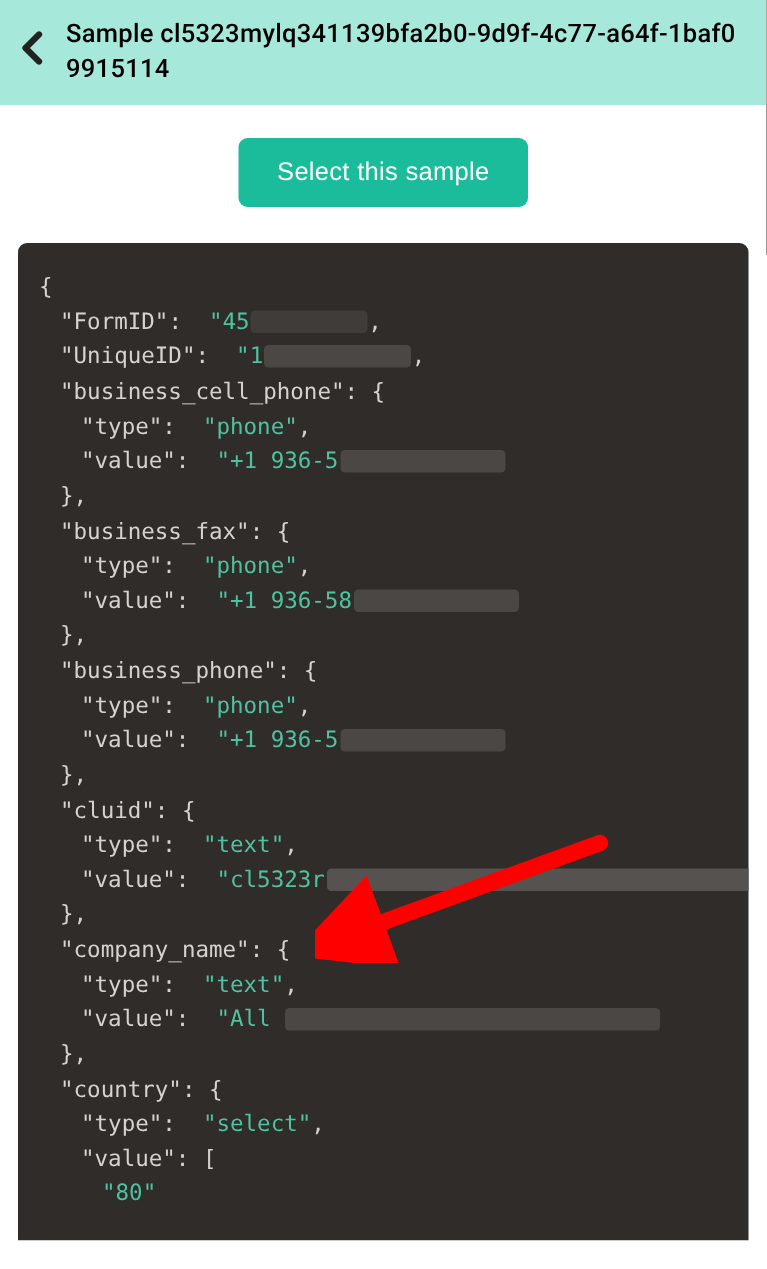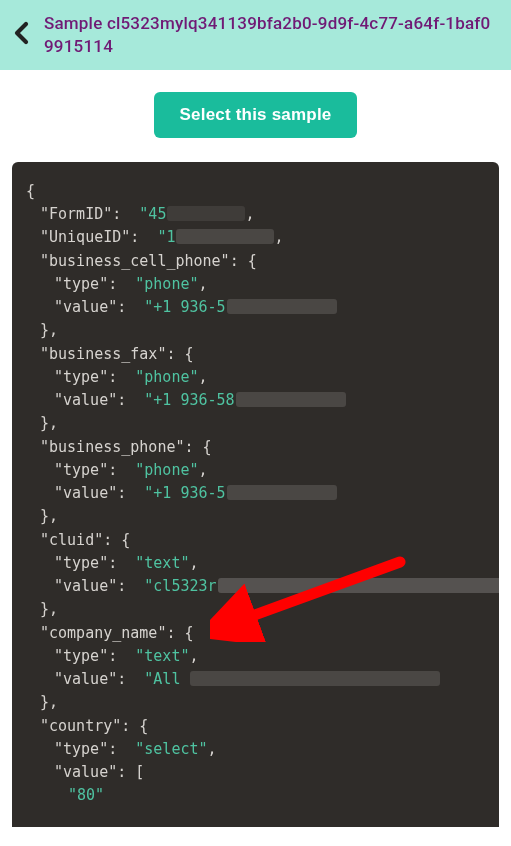--- a/index.html
+++ b/index.html
@@ -22,38 +22,38 @@
     font-size: 26px;
     font-weight: 900;
     color: #222;
     cursor: pointer;
     padding: 0 4px;
     line-height: 1;
   }
   .header-title {
     font-size: 17px;
     font-weight: 500;
-    color: #701a75;
+    color: #000000;
     line-height: 1.35;
     letter-spacing: 0.2px;
     word-break: break-all;
   }
   .action-row {
     display: flex;
     justify-content: center;
     padding: 22px 0 24px 0;
   }
   .select-btn {
     background: #1abc9c;
     color: #ffffff;
     border: none;
     border-radius: 6px;
     padding: 13px 26px;
     font-size: 17px;
-    font-weight: 700;
+    font-weight: 400;
     cursor: pointer;
     letter-spacing: 0.2px;
   }
   .code-block {
     background: #2f2c29;
     color: #d6d3cf;
     margin: 0 12px 0 12px;
     border-radius: 6px 6px 0 0;
     padding: 18px 14px 8px 14px;
     font-family: ui-monospace, SFMono-Regular, Menlo, Consolas, monospace;

